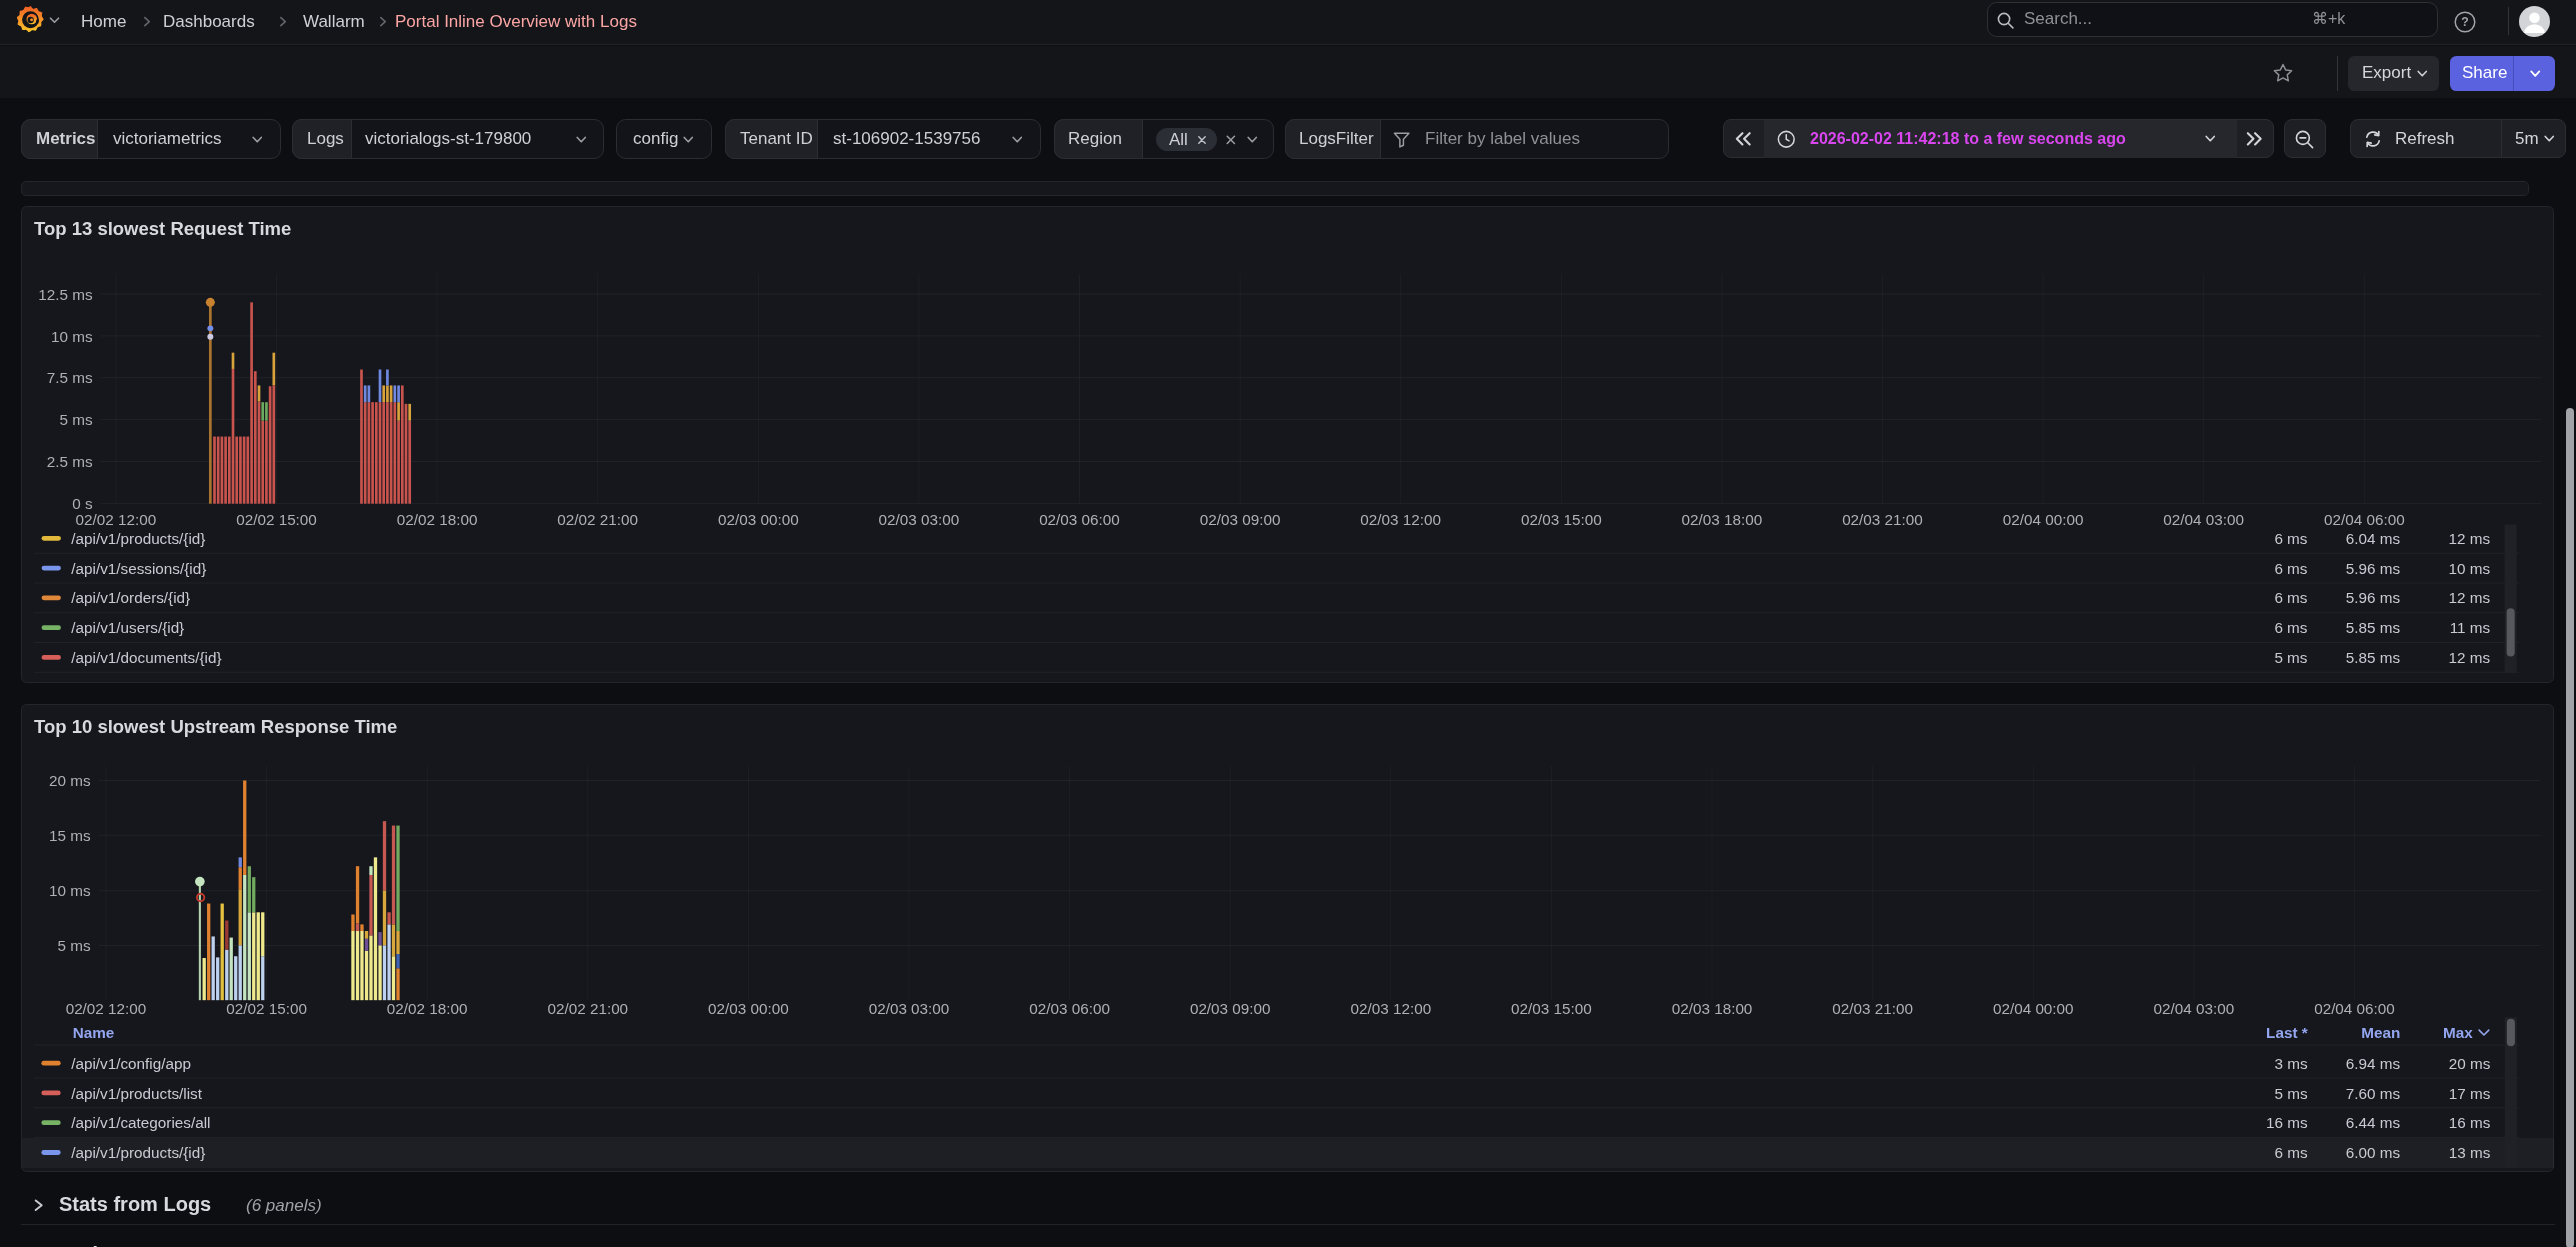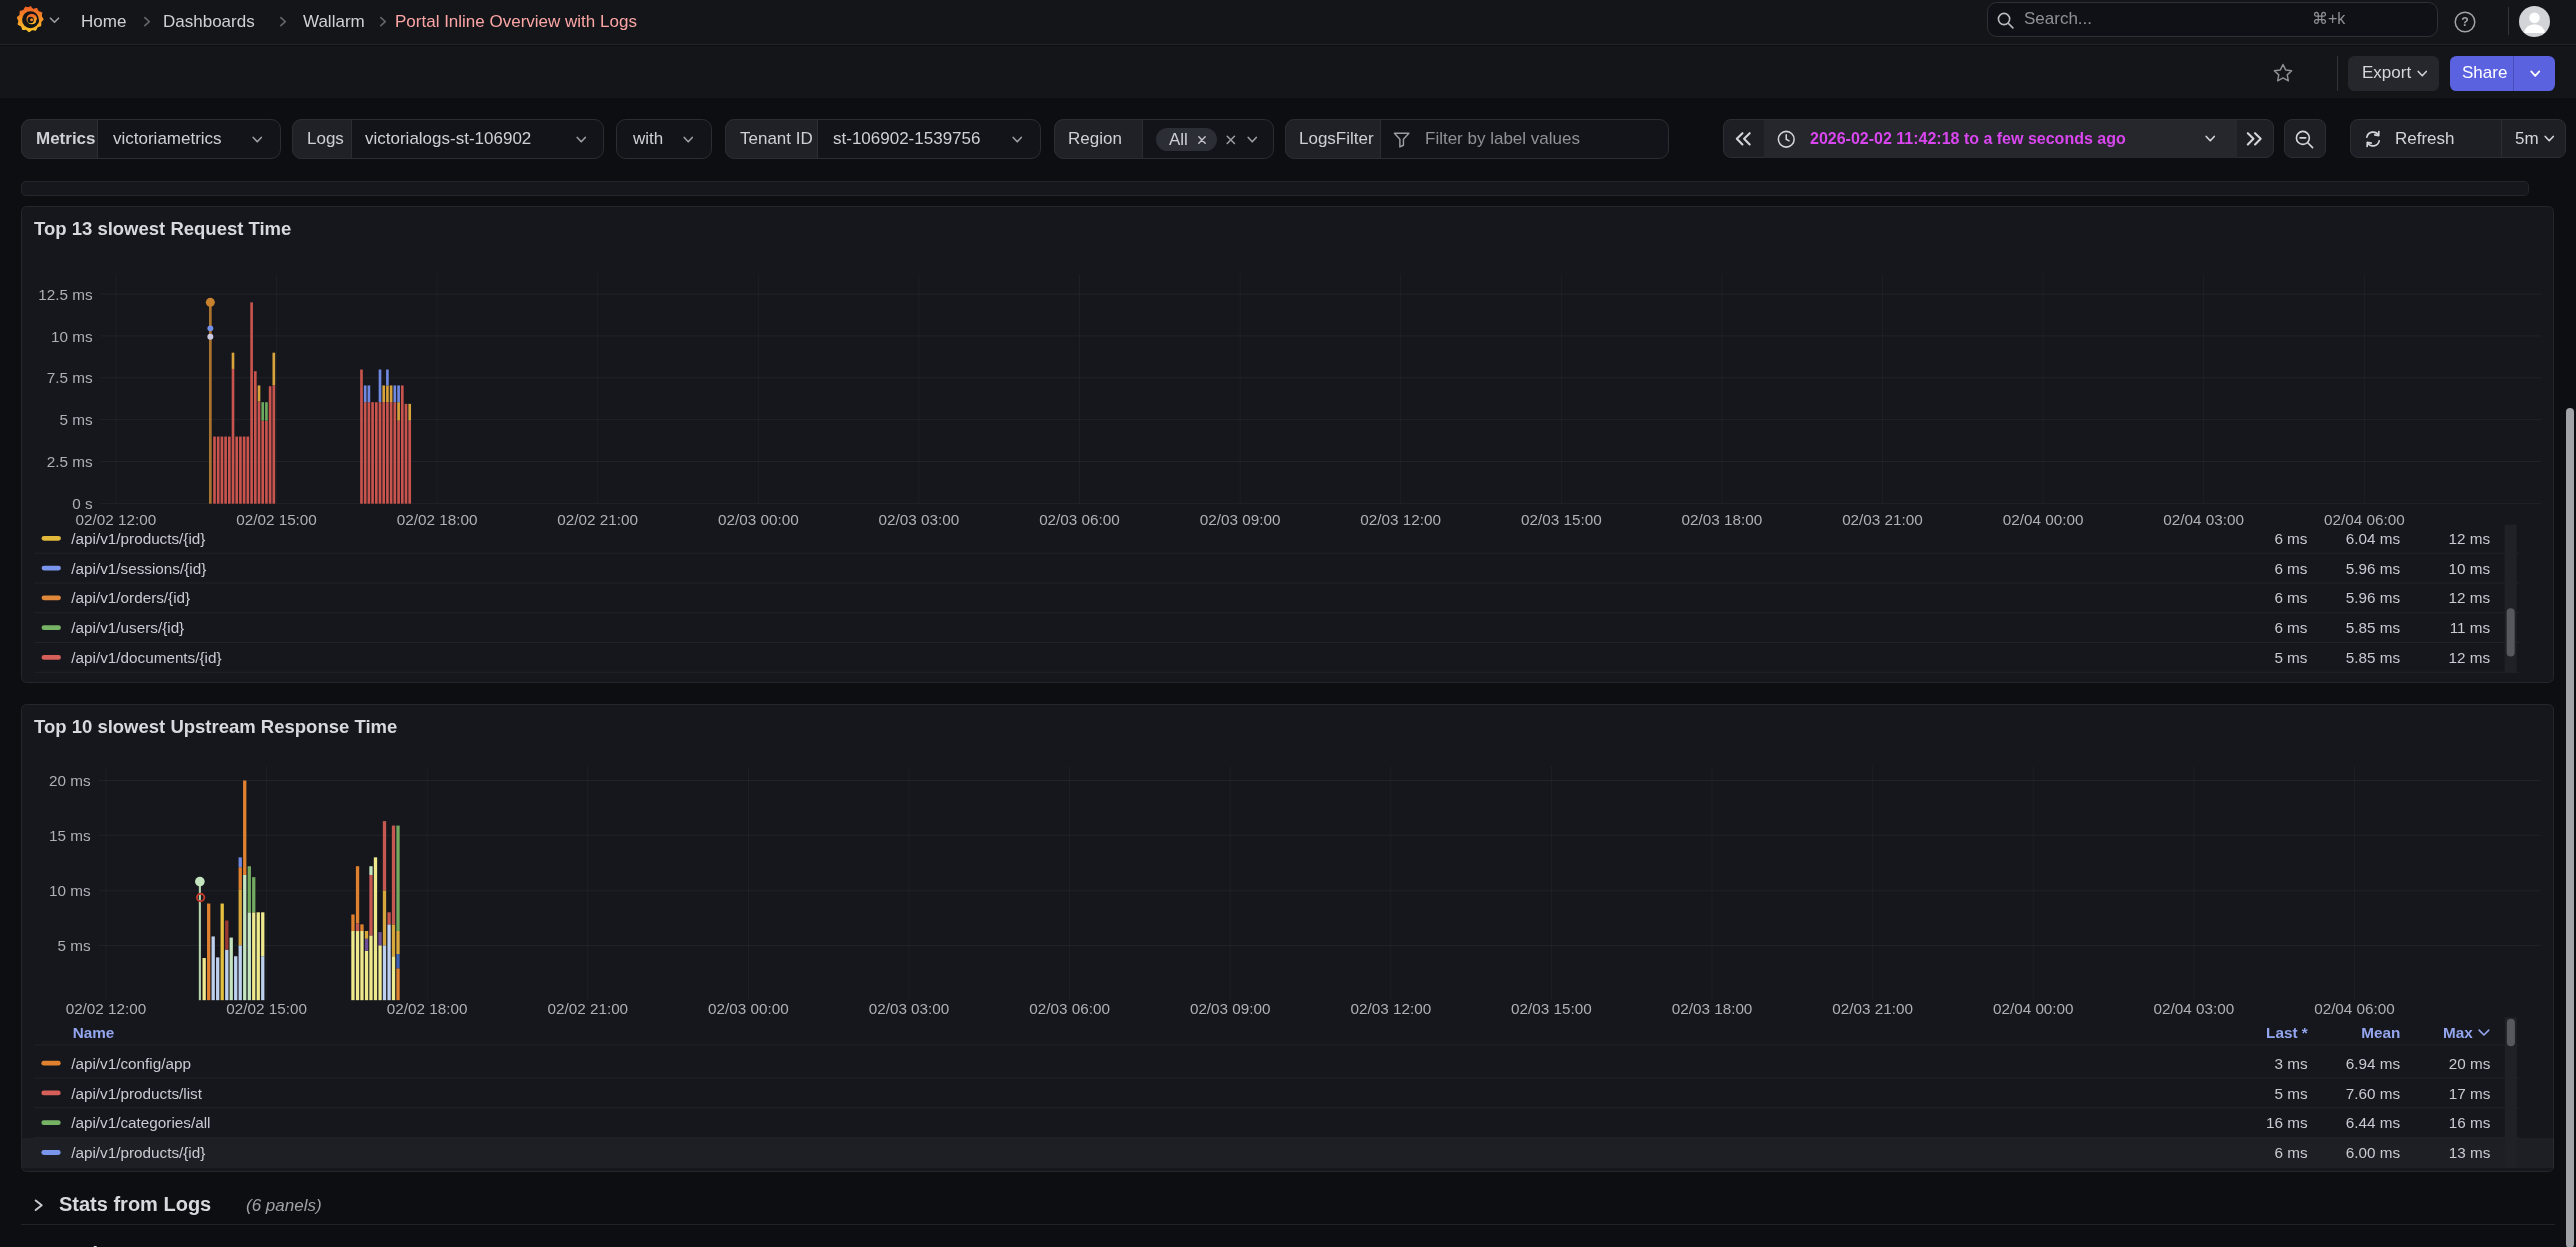--- a/index.html
+++ b/index.html
@@ -75,26 +75,26 @@
 <div class="abs" style="left:21px;top:119px;width:260px;height:40px;border:0.8px solid #2b2d33;border-radius:9.7px;background:#131419"></div>
 <div class="abs" style="left:21px;top:119px;width:77px;height:40px;background:#1f2127;border:0.8px solid #2b2d33;border-radius:9.7px 0 0 9.7px"></div>
 <div class="txt" style="left:36px;top:139px;transform:translateY(-52%);font-size:17px;font-weight:700;color:#cfd0d6">Metrics</div>
 <div class="txt" style="left:113px;top:139px;transform:translateY(-52%);font-size:17px;font-weight:400;color:#cfd0d6">victoriametrics</div>
 <svg class="abs" style="left:250px;top:135px" width="14.5" height="9.7" viewBox="0 0 18 12">
     <path d="M4 3 L9 8.4 L14 3" fill="none" stroke="#9b9da3" stroke-width="2" stroke-linecap="round" stroke-linejoin="round"></path>
   </svg>
 <div class="abs" style="left:292px;top:119px;width:312px;height:40px;border:0.8px solid #2b2d33;border-radius:9.7px;background:#131419"></div>
 <div class="abs" style="left:292px;top:119px;width:60px;height:40px;background:#1f2127;border:0.8px solid #2b2d33;border-radius:9.7px 0 0 9.7px"></div>
 <div class="txt" style="left:307px;top:139px;transform:translateY(-52%);font-size:17px;font-weight:500;color:#cfd0d6">Logs</div>
-<div class="txt" style="left:365px;top:139px;transform:translateY(-52%);font-size:17px;font-weight:400;color:#cfd0d6">victorialogs-st-106902</div>
+<div class="txt" style="left:365px;top:139px;transform:translateY(-52%);font-size:17px;font-weight:400;color:#cfd0d6">victorialogs-st-179800</div>
 <svg class="abs" style="left:574px;top:135px" width="14.5" height="9.7" viewBox="0 0 18 12">
     <path d="M4 3 L9 8.4 L14 3" fill="none" stroke="#9b9da3" stroke-width="2" stroke-linecap="round" stroke-linejoin="round"></path>
   </svg>
 <div class="abs" style="left:616px;top:119px;width:96px;height:40px;border:0.8px solid #2b2d33;border-radius:9.7px;background:#131419"></div>
-<div class="txt" style="left:633px;top:139px;transform:translateY(-52%);font-size:17px;font-weight:400;color:#cfd0d6">with</div>
+<div class="txt" style="left:633px;top:139px;transform:translateY(-52%);font-size:17px;font-weight:400;color:#cfd0d6">config</div>
 <svg class="abs" style="left:681px;top:135px" width="14.5" height="9.7" viewBox="0 0 18 12">
     <path d="M4 3 L9 8.4 L14 3" fill="none" stroke="#9b9da3" stroke-width="2" stroke-linecap="round" stroke-linejoin="round"></path>
   </svg>
 <div class="abs" style="left:725px;top:119px;width:316px;height:40px;border:0.8px solid #2b2d33;border-radius:9.7px;background:#131419"></div>
 <div class="abs" style="left:725px;top:119px;width:93px;height:40px;background:#1f2127;border:0.8px solid #2b2d33;border-radius:9.7px 0 0 9.7px"></div>
 <div class="txt" style="left:740px;top:139px;transform:translateY(-52%);font-size:17px;font-weight:500;color:#cfd0d6">Tenant ID</div>
 <div class="txt" style="left:833px;top:139px;transform:translateY(-52%);font-size:17px;font-weight:400;color:#cfd0d6">st-106902-1539756</div>
 <svg class="abs" style="left:1010px;top:135px" width="14.5" height="9.7" viewBox="0 0 18 12">
     <path d="M4 3 L9 8.4 L14 3" fill="none" stroke="#9b9da3" stroke-width="2" stroke-linecap="round" stroke-linejoin="round"></path>
   </svg>

